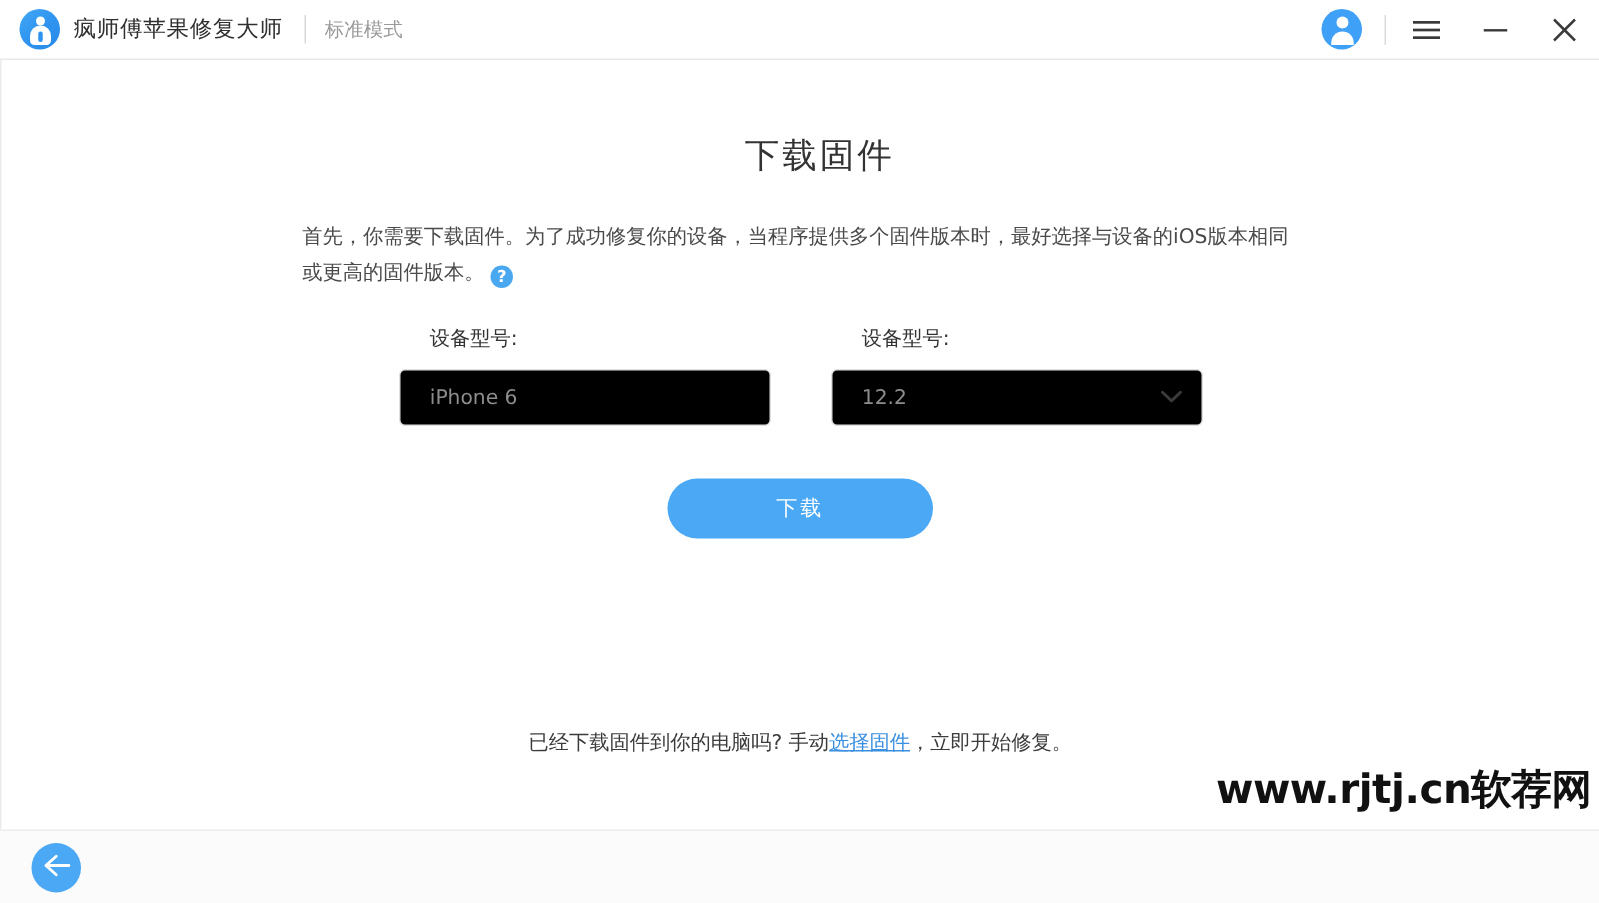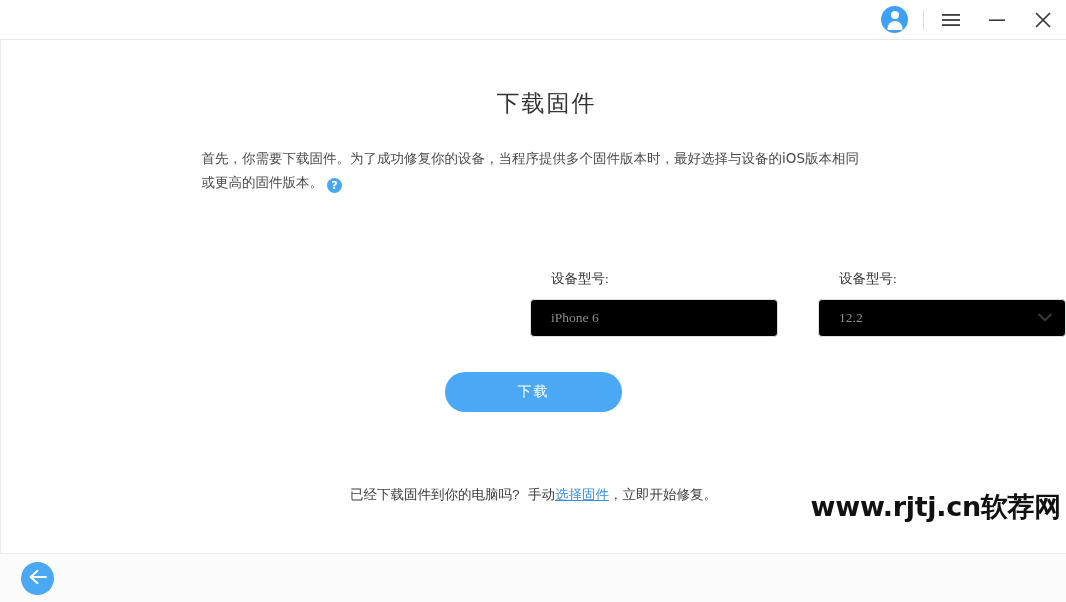--- a/index.html
+++ b/index.html
@@ -183,24 +183,23 @@
     color: #ffffff;
     font-size: 11px;
     line-height: 15px;
     text-align: center;
     margin-left: 4px;
     font-weight: bold;
   }
 
   .form-row {
     display: flex;
-    justify-content: flex-end;
-    margin-top: 76px;
+    justify-content: center;
+    margin-top: 23px;
     gap: 40px;
-    font-family: Liberation Serif, serif;
   }
   .field {
     display: flex;
     flex-direction: column;
   }
   .field-label {
     font-size: 13.5px;
     color: #333333;
     margin-bottom: 11px;
     padding-left: 21px;
@@ -244,32 +243,31 @@
   }
 
   .bottom-note {
     position: absolute;
     left: 0;
     right: 0;
     top: 446px;
     text-align: center;
     font-size: 13.5px;
     color: #3c3c3c;
-    font-family: Liberation Mono, monospace;
   }
   .link {
     color: #3b8fe0;
     text-decoration: underline;
     cursor: pointer;
   }
 
   .watermark {
     position: absolute;
     right: 5px;
-    bottom: 28px;
+    bottom: 9px;
     font-size: 27px;
     font-weight: bold;
     color: #111111;
     letter-spacing: -0.3px;
     white-space: nowrap;
   }
 
   
   .footer {
     flex: 0 0 49px;
@@ -294,20 +292,30 @@
     border: none;
     padding: 0;
   }
 </style>
 </head>
 <body>
 
 <div class="app-window">
 
   <div class="titlebar">
+    <div class="brand">
+      <div class="logo">
+        <span class="head"></span>
+        <span class="body"></span>
+        <span class="slit"></span>
+      </div>
+      <span class="app-title">疯师傅苹果修复大师</span>
+      <span class="title-divider"></span>
+      <span class="mode-label">标准模式</span>
+    </div>
 
     <div class="titlebar-right">
       <div class="avatar">
         <span class="a-head"></span>
         <span class="a-body"></span>
       </div>
       <span class="ctrl-divider"></span>
       <div class="win-btn">
         <svg width="18" height="14" viewBox="0 0 18 14" aria-hidden="true">
           <rect x="0" y="1" width="18" height="1.8" fill="#3a3a3a"></rect>

